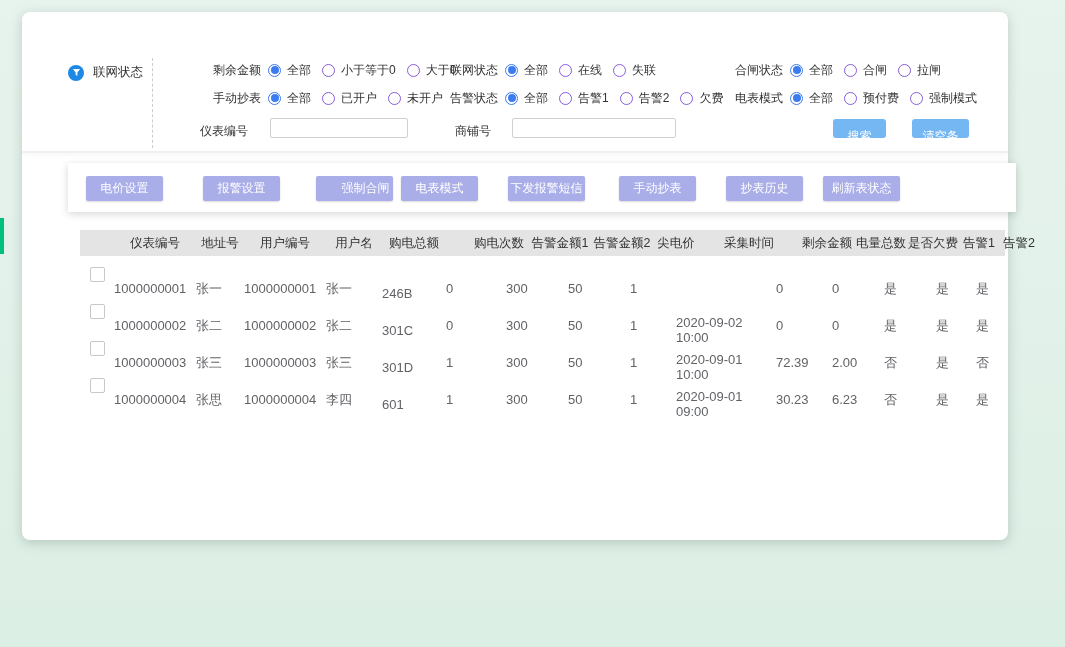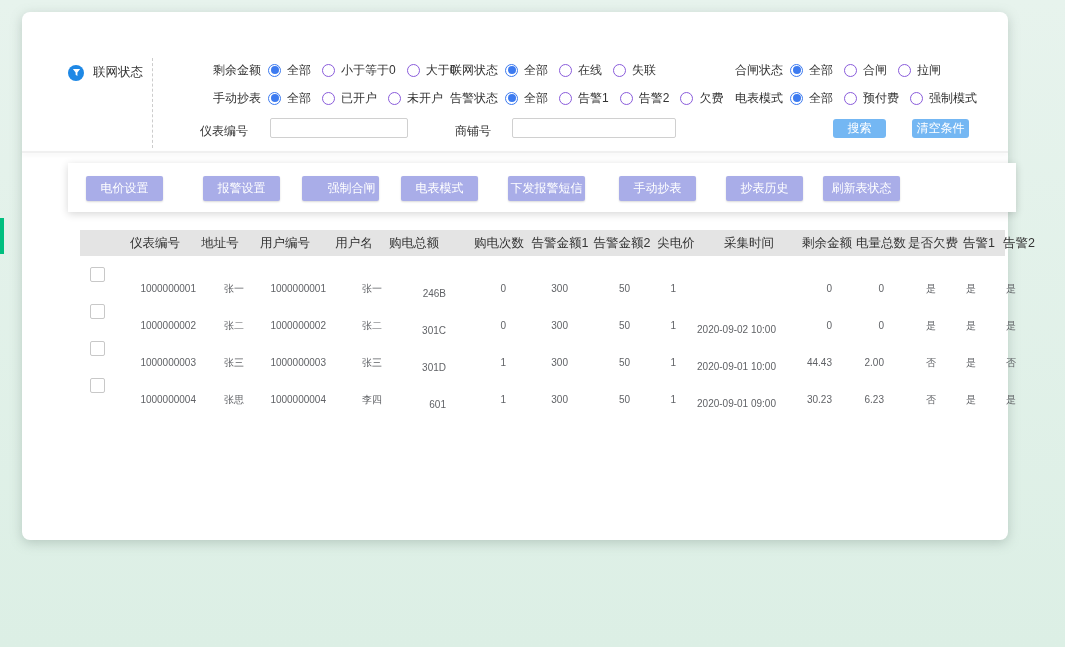--- a/index.html
+++ b/index.html
@@ -39,42 +39,42 @@
   .radio.sel::after{content:'';position:absolute;left:1.5px;top:1.5px;right:1.5px;bottom:1.5px;background:#3d7bf0;border-radius:50%;}
   .opttext{color:#333;}
 
   .inputs-row{position:absolute;left:0;top:106px;width:100%;height:24px;font-size:12px;color:#333;}
   .inp-label{position:absolute;top:5px;}
   .inp-label.l1{left:178px;}
   .inp-label.l2{left:433px;}
   .txt-input{position:absolute;top:0;height:20px;border:1px solid #d0d0d0;border-radius:2px;background:#fff;box-sizing:border-box;padding:0 6px;font-size:12px;outline:none;}
   .txt-input.i1{left:248px;width:138px;}
   .txt-input.i2{left:490px;width:164px;}
-  .blue-btn{position:absolute;top:1px;height:19px;background:#74b7f3;color:#fff;border:none;border-radius:3px;font-size:12px;line-height:19px;text-align:center;cursor:pointer;padding:0;font-family:inherit;}
+  .blue-btn{position:absolute;top:1px;height:19px;background:#74b7f3;color:#fff;border:none;border-radius:3px;font-size:12px;line-height:19px;text-align:center;cursor:pointer;padding:8px;font-family:inherit;}
   .blue-btn.search{left:811px;width:53px;}
   .blue-btn.clear{left:884px;width:57px;margin-left:6px;}
   .filter-bottom{position:absolute;left:0;top:139px;width:100%;height:2px;background:#f0f0f0;box-shadow:0 2px 4px rgba(0,0,0,.06);}
 
   
   .action-bar{
     position:absolute;left:46px;top:151px;width:948px;height:49px;background:#fff;
     box-shadow:0 2px 8px rgba(0,0,0,.16);
   }
   .action-btn{
     position:absolute;top:13px;width:77px;height:25px;background:#a9ade8;color:#fff;
     border:none;border-radius:2px;font-size:12px;cursor:pointer;font-family:inherit;padding:0;
     box-shadow:0 1px 2px rgba(0,0,0,.15);
   }
 
   
   .table{position:absolute;left:58px;top:218px;width:925px;}
   .thead{display:flex;height:26px;background:#e4e4e4;align-items:center;}
   .th{font-size:12.5px;color:#333;text-align:center;box-sizing:border-box;flex:none;}
   .trow{display:flex;height:37px;align-items:center;}
-  .td{font-size:10px;color:#606266;text-align:right;box-sizing:border-box;flex:none;margin-top:28px;}
+  .td{font-size:13px;color:#606266;text-align:left;box-sizing:border-box;flex:none;margin-top:28px;}
   .td.low{transform:translateY(5px);}
   .td.low2{transform:translateY(4px);}
   .cbx-wrap{display:flex;justify-content:center;align-items:center;flex:none;}
   .cbx{width:13px;height:13px;border:1px solid #c8c8c8;border-radius:2px;background:#fff;cursor:pointer;}
 </style>
 </head>
 <body>
 
 <div class="side-accent"></div>
 
@@ -202,21 +202,21 @@
     <input class="txt-input i2" type="text" value="" style="">
     <button class="blue-btn search">搜索</button>
     <button class="blue-btn clear">清空条件</button>
   </div>
 
   <div class="filter-bottom"></div>
 
   <div class="action-bar" id="action-bar">
       <button class="action-btn" style="left: 18px;">电价设置</button>
       <button class="action-btn" style="left: 135px;">报警设置</button>
-      <button class="action-btn" style="left: 234px; padding-left: 22px;">强制合闸</button>
+      <button class="action-btn" style="left: 248px; padding-left: 22px;">强制合闸</button>
       <button class="action-btn" style="left: 333px;">电表模式</button>
       <button class="action-btn" style="left: 440px;">下发报警短信</button>
       <button class="action-btn" style="left: 551px;">手动抄表</button>
       <button class="action-btn" style="left: 658px;">抄表历史</button>
       <button class="action-btn" style="left: 755px;">刷新表状态</button>
     </div>
 
   <div class="table" id="data-table">
     <div class="thead" id="table-head">
         <div class="th" style="width: 34px;"></div>
@@ -283,21 +283,21 @@
         <div class="td" style="width: 82px;">1000000003</div>
         <div class="td" style="width: 48px;">张三</div>
         <div class="td" style="width: 82px;">1000000003</div>
         <div class="td" style="width: 56px;">张三</div>
         <div class="td low" style="width: 64px;">301D</div>
         <div class="td" style="width: 60px;">1</div>
         <div class="td" style="width: 62px;">300</div>
         <div class="td" style="width: 62px;">50</div>
         <div class="td" style="width: 46px;">1</div>
         <div class="td low2" style="width: 100px;">2020-09-01 10:00</div>
-        <div class="td" style="width: 56px;">44.43</div>
+        <div class="td" style="width: 56px;">72.39</div>
         <div class="td" style="width: 52px;">2.00</div>
         <div class="td" style="width: 52px;">否</div>
         <div class="td" style="width: 40px;">是</div>
         <div class="td" style="width: 40px;">否</div>
       </div>
       <div class="trow">
         <div class="cbx-wrap" style="width: 34px;">
           <span class="cbx"></span>
         </div>
         <div class="td" style="width: 82px;">1000000004</div>

